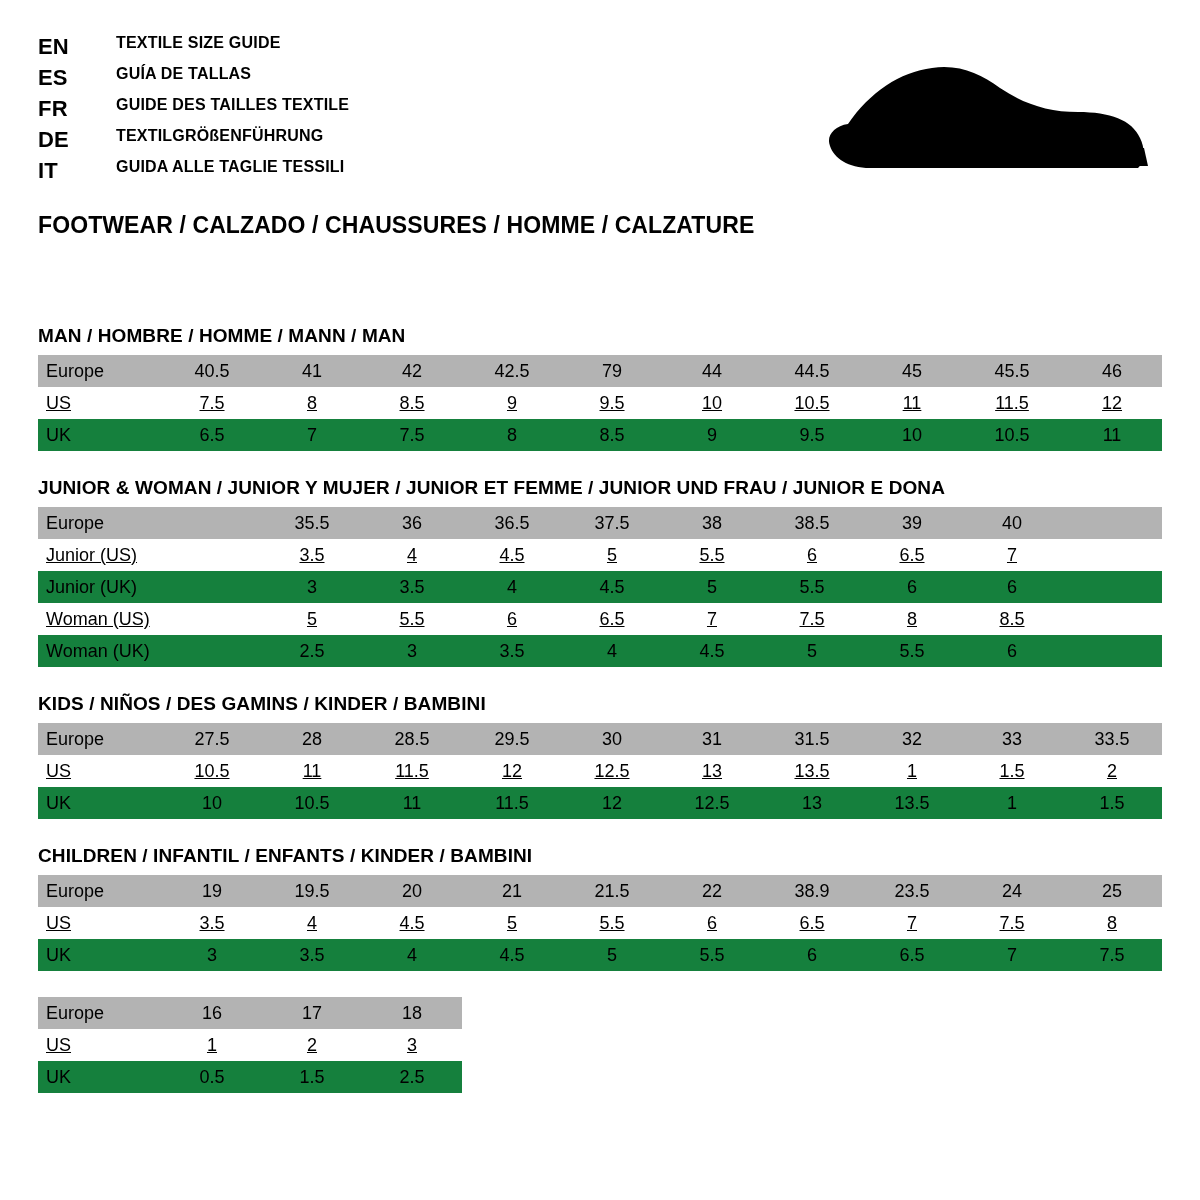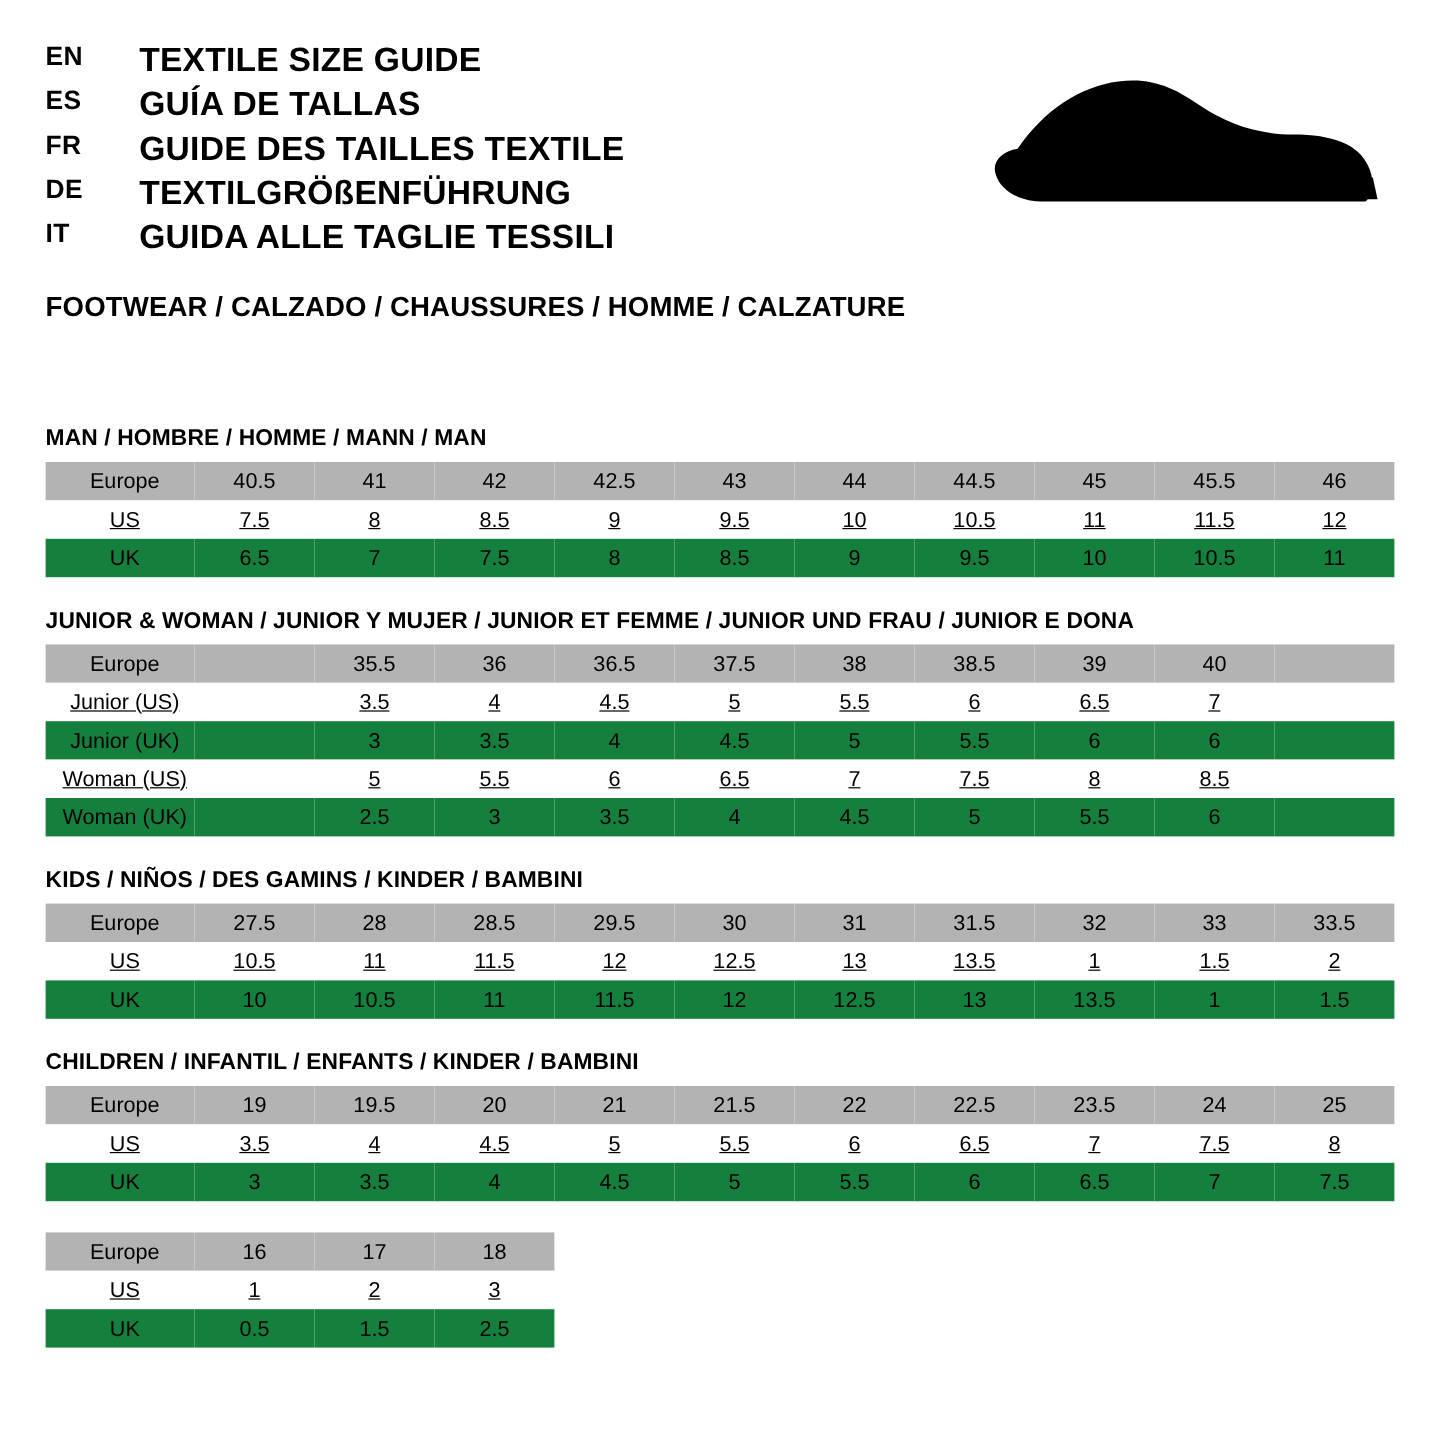--- a/index.html
+++ b/index.html
@@ -32,21 +32,21 @@
     margin-bottom: 5px;
   }
   .lang-code {
     width: 78px;
     flex: 0 0 78px;
     font-size: 22px;
     font-weight: bold;
     letter-spacing: 0.2px;
   }
   .lang-text {
-    font-size: 28px;
+    font-size: 16px;
     font-weight: bold;
     letter-spacing: 0.2px;
   }
 
   .category-title {
     margin-top: 28px;
     font-size: 23px;
     font-weight: bold;
     letter-spacing: 0.1px;
   }
@@ -81,21 +81,21 @@
   table.size-table.full {
     width: 1124px;
   }
   table.size-table td {
     height: 32px;
     text-align: center;
     vertical-align: middle;
     padding: 0;
   }
   table.size-table td.label {
-    text-align: center;
+    text-align: left;
     padding-left: 8px;
   }
   tr.head td {
     background: #b3b3b3;
     font-weight: normal;
   }
   tr.alt td {
     background: #15803d;
   }
   tr.plain td {
@@ -156,21 +156,21 @@
           <col style="width:100px">
           <col style="width:100px">
       </colgroup>
       <tbody>
           <tr class="head">
         <td class="label">Europe</td>
         <td>40.5</td>
         <td>41</td>
         <td>42</td>
         <td>42.5</td>
-        <td>43</td>
+        <td>79</td>
         <td>44</td>
         <td>44.5</td>
         <td>45</td>
         <td>45.5</td>
         <td>46</td>
       </tr>
       <tr class="plain">
         <td class="label">US</td>
         <td>7.5</td>
         <td>8</td>
@@ -364,21 +364,21 @@
       </colgroup>
       <tbody>
           <tr class="head">
         <td class="label">Europe</td>
         <td>19</td>
         <td>19.5</td>
         <td>20</td>
         <td>21</td>
         <td>21.5</td>
         <td>22</td>
-        <td>22.5</td>
+        <td>38.9</td>
         <td>23.5</td>
         <td>24</td>
         <td>25</td>
       </tr>
       <tr class="plain">
         <td class="label">US</td>
         <td>3.5</td>
         <td>4</td>
         <td>4.5</td>
         <td>5</td>

